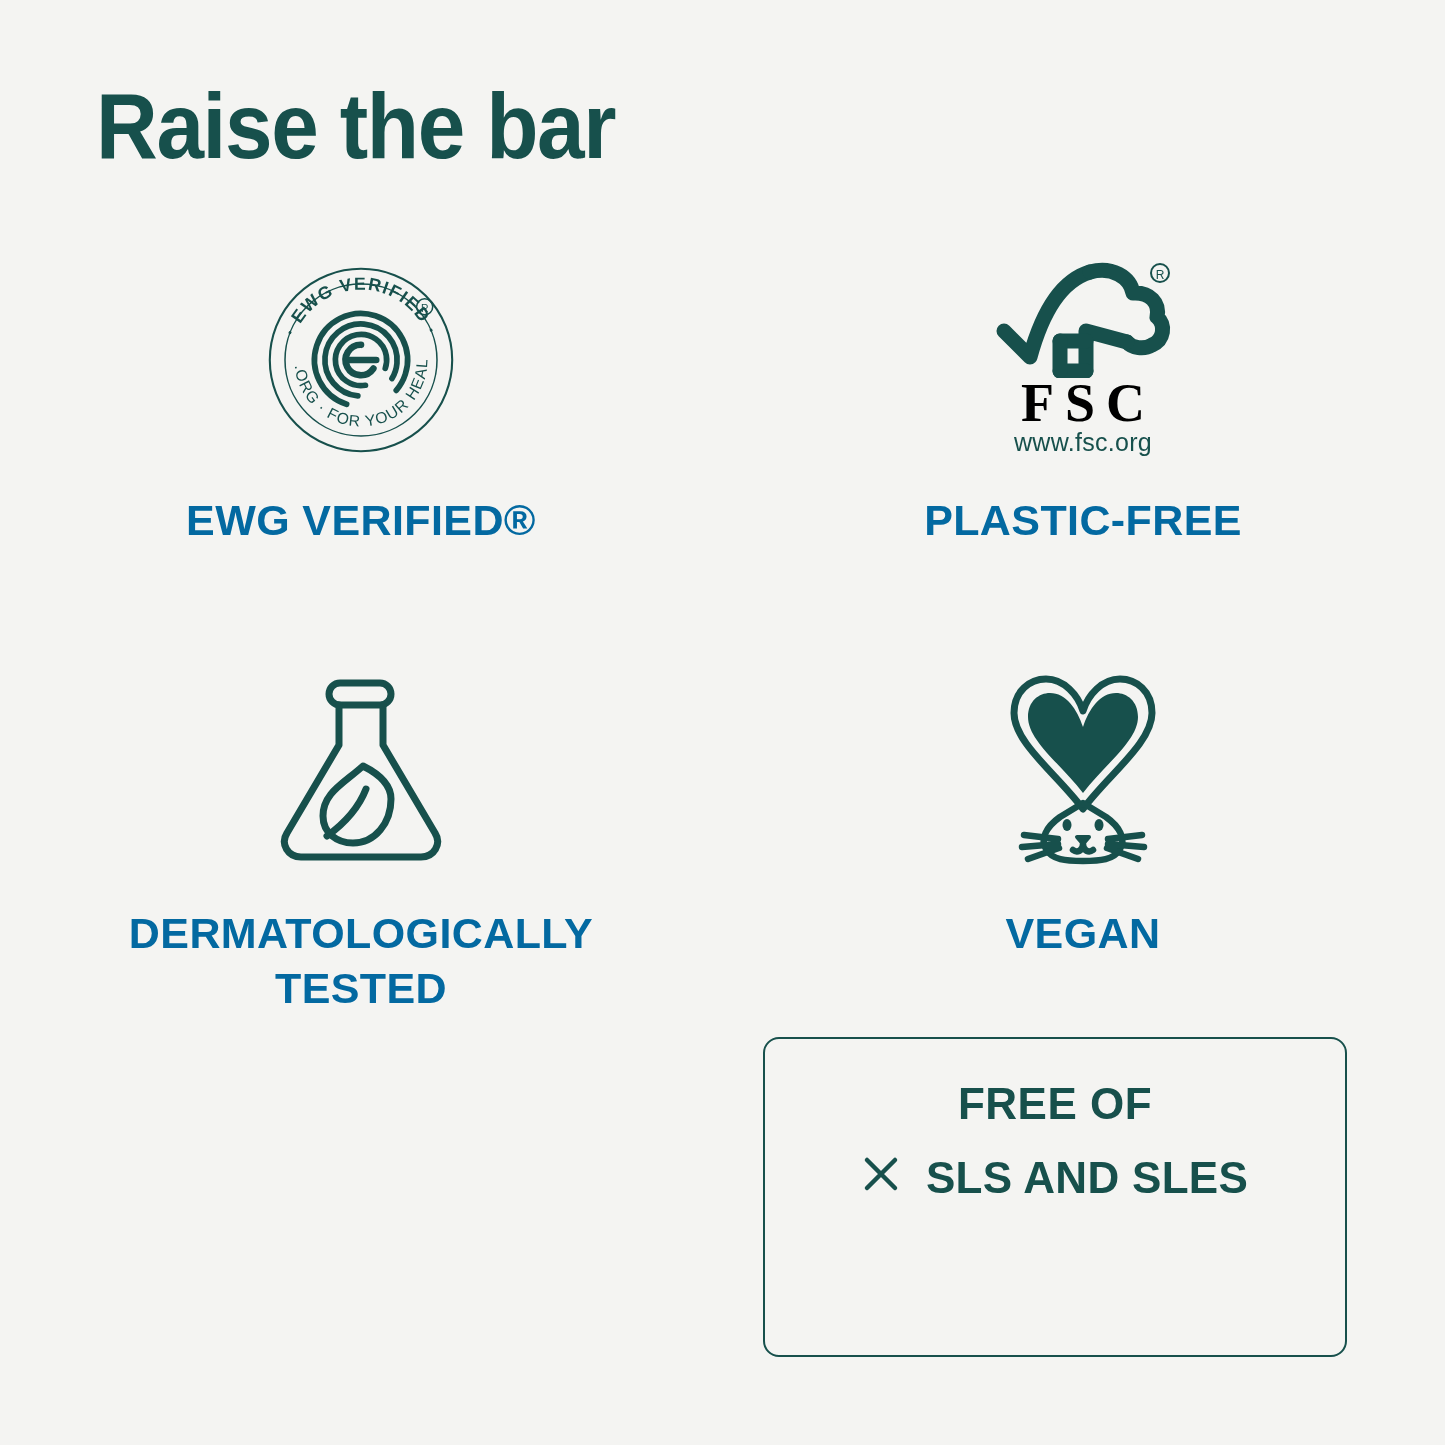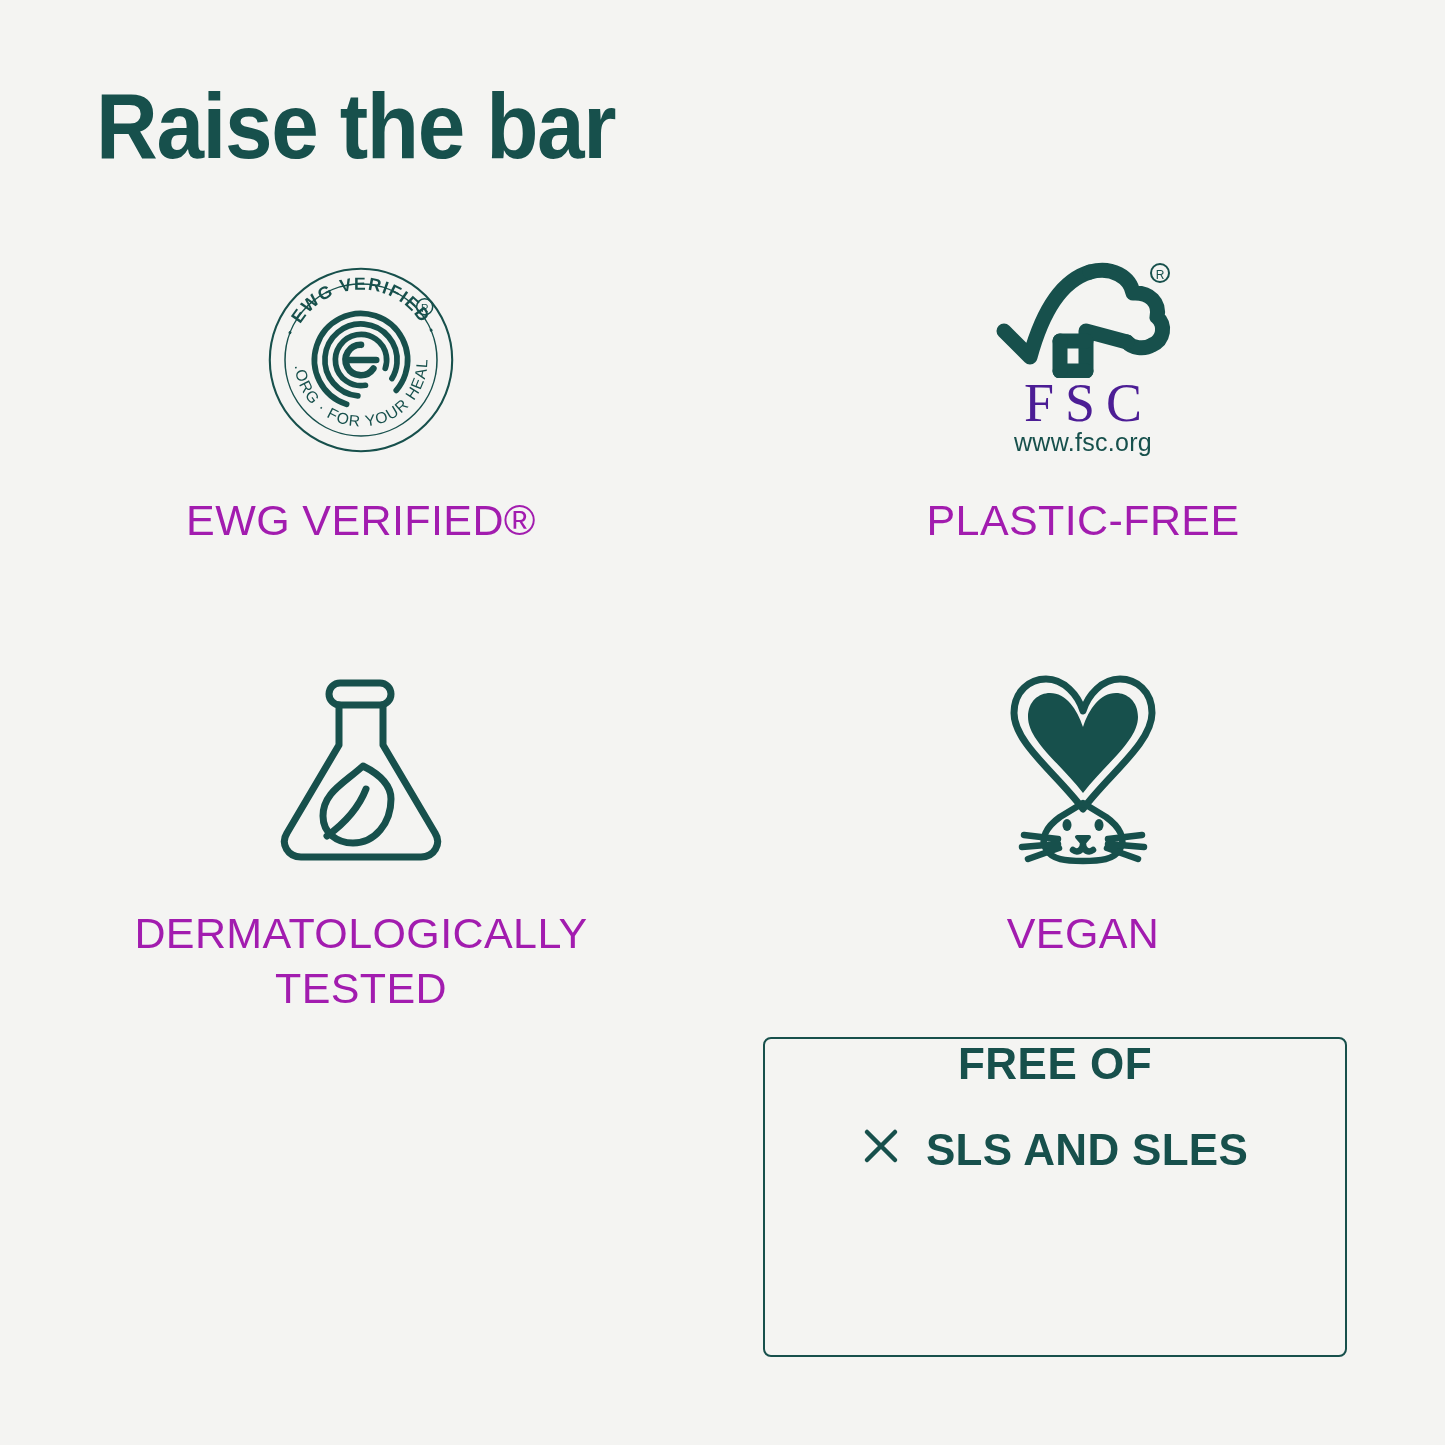--- a/index.html
+++ b/index.html
@@ -54,25 +54,25 @@
     flex-direction: column;
     align-items: center;
   }
   .icon-slot {
     display: flex;
     align-items: flex-end;
     justify-content: center;
   }
   .feature-label {
     font-size: 43px;
-    font-weight: 400;
+    font-weight: 700;
     letter-spacing: 0.4px;
     line-height: 1.28;
     text-align: center;
-    color: #a21caf;
+    color: #0369a1;
     text-transform: uppercase;
     white-space: pre-line;
   }
 
   
   .row1 .icon-slot { height: 200px; }
   .row1 .feature-label { margin-top: 38px; }
   .row2 { margin-top: 118px; }
   .row2 .icon-slot { height: 200px; }
   .row2 .feature-label { margin-top: 40px; }
@@ -84,55 +84,56 @@
   .fsc-wrap {
     display: flex;
     flex-direction: column;
     align-items: center;
     line-height: 1;
   }
   .fsc-mark { display: block; }
   .fsc-word {
     font-family: "Liberation Serif", serif;
     font-size: 54px;
-    font-weight: 400;
+    font-weight: 700;
     letter-spacing: 11px;
     padding-left: 11px;
-    color: #4c1d95;
+    color: #000000;
     margin-top: -2px;
   }
   .fsc-url {
     font-family: "Liberation Sans", sans-serif;
     font-size: 25px;
     letter-spacing: 0.3px;
     color: #17504c;
   }
 
   
   .free-of-box {
     position: absolute;
     left: 763px;
     top: 1037px;
     width: 584px;
     height: 320px;
     border: 2.5px solid #17504c;
-    border-radius: 8px;
+    border-radius: 16px;
     box-sizing: border-box;
     display: flex;
     flex-direction: column;
     align-items: center;
+    padding-top: 40px;
   }
   .free-of-title {
     font-size: 44px;
     font-weight: 700;
     letter-spacing: 0.5px;
     color: #17504c;
   }
   .free-of-list {
-    margin-top: 36px;
+    margin-top: 24px;
     display: flex;
     gap: 10px;
   }
   .free-of-item {
     display: flex;
     align-items: center;
     gap: 26px;
     font-size: 44px;
     font-weight: 700;
     letter-spacing: 0.3px;

